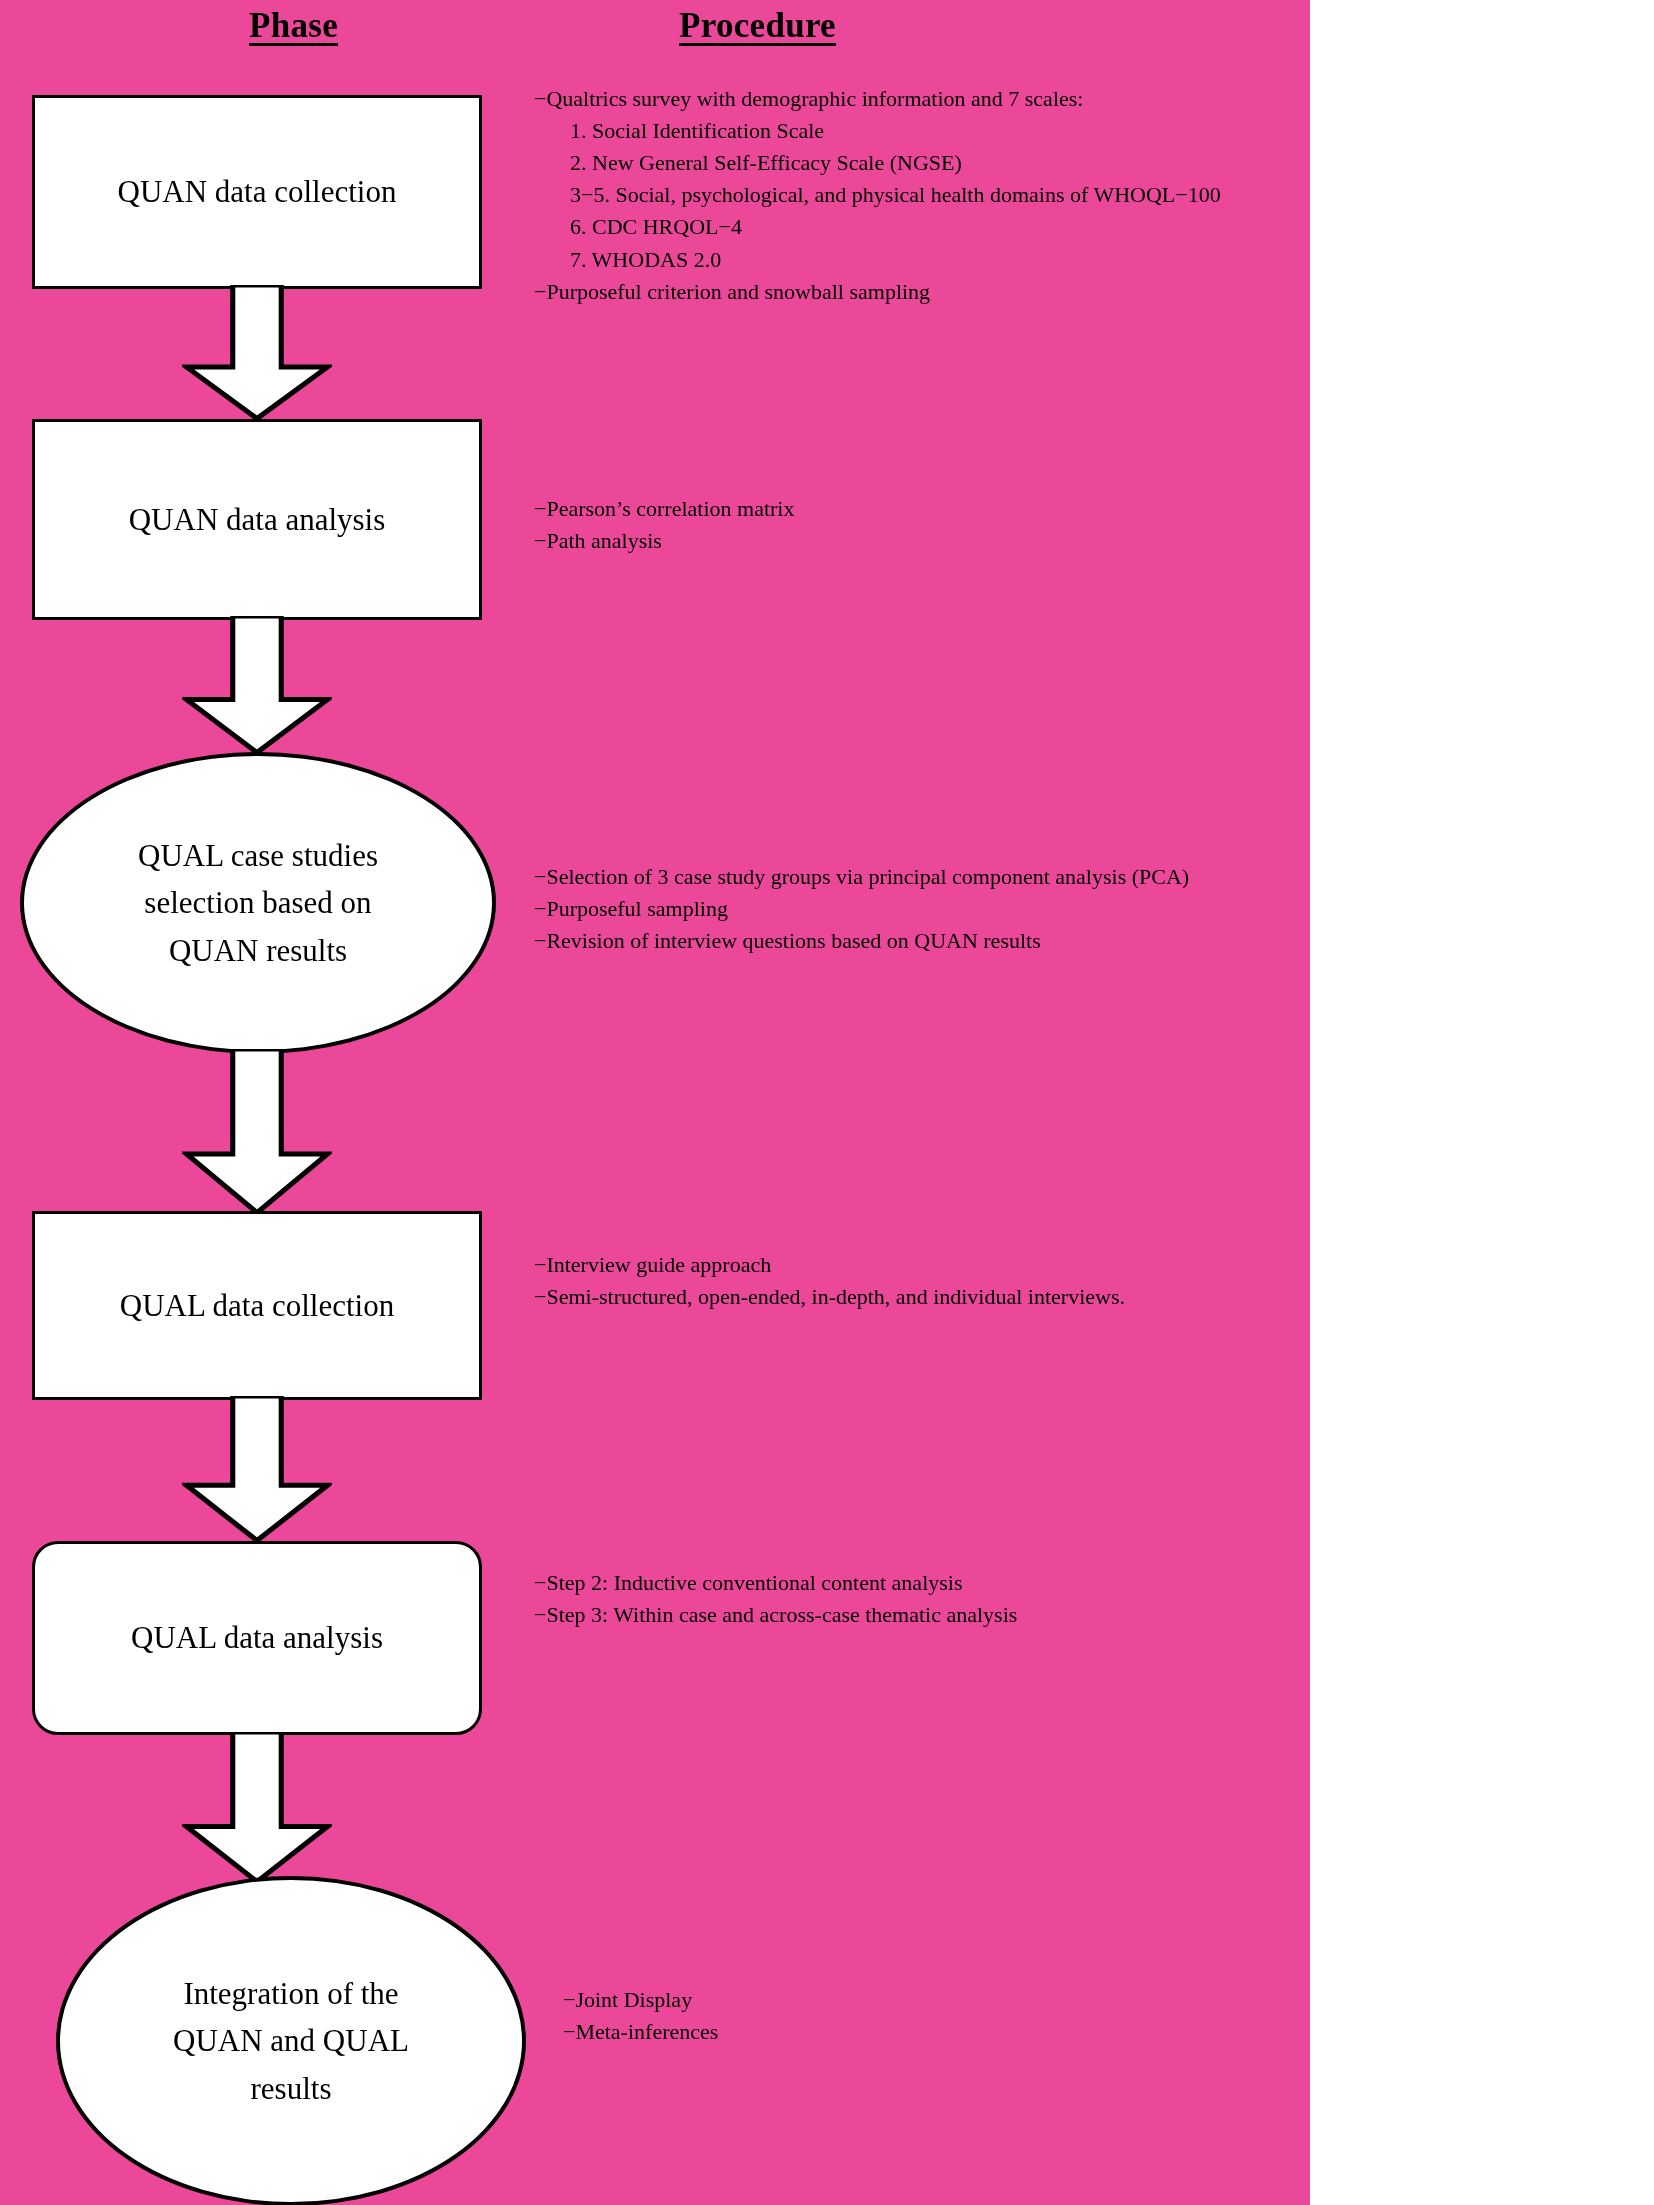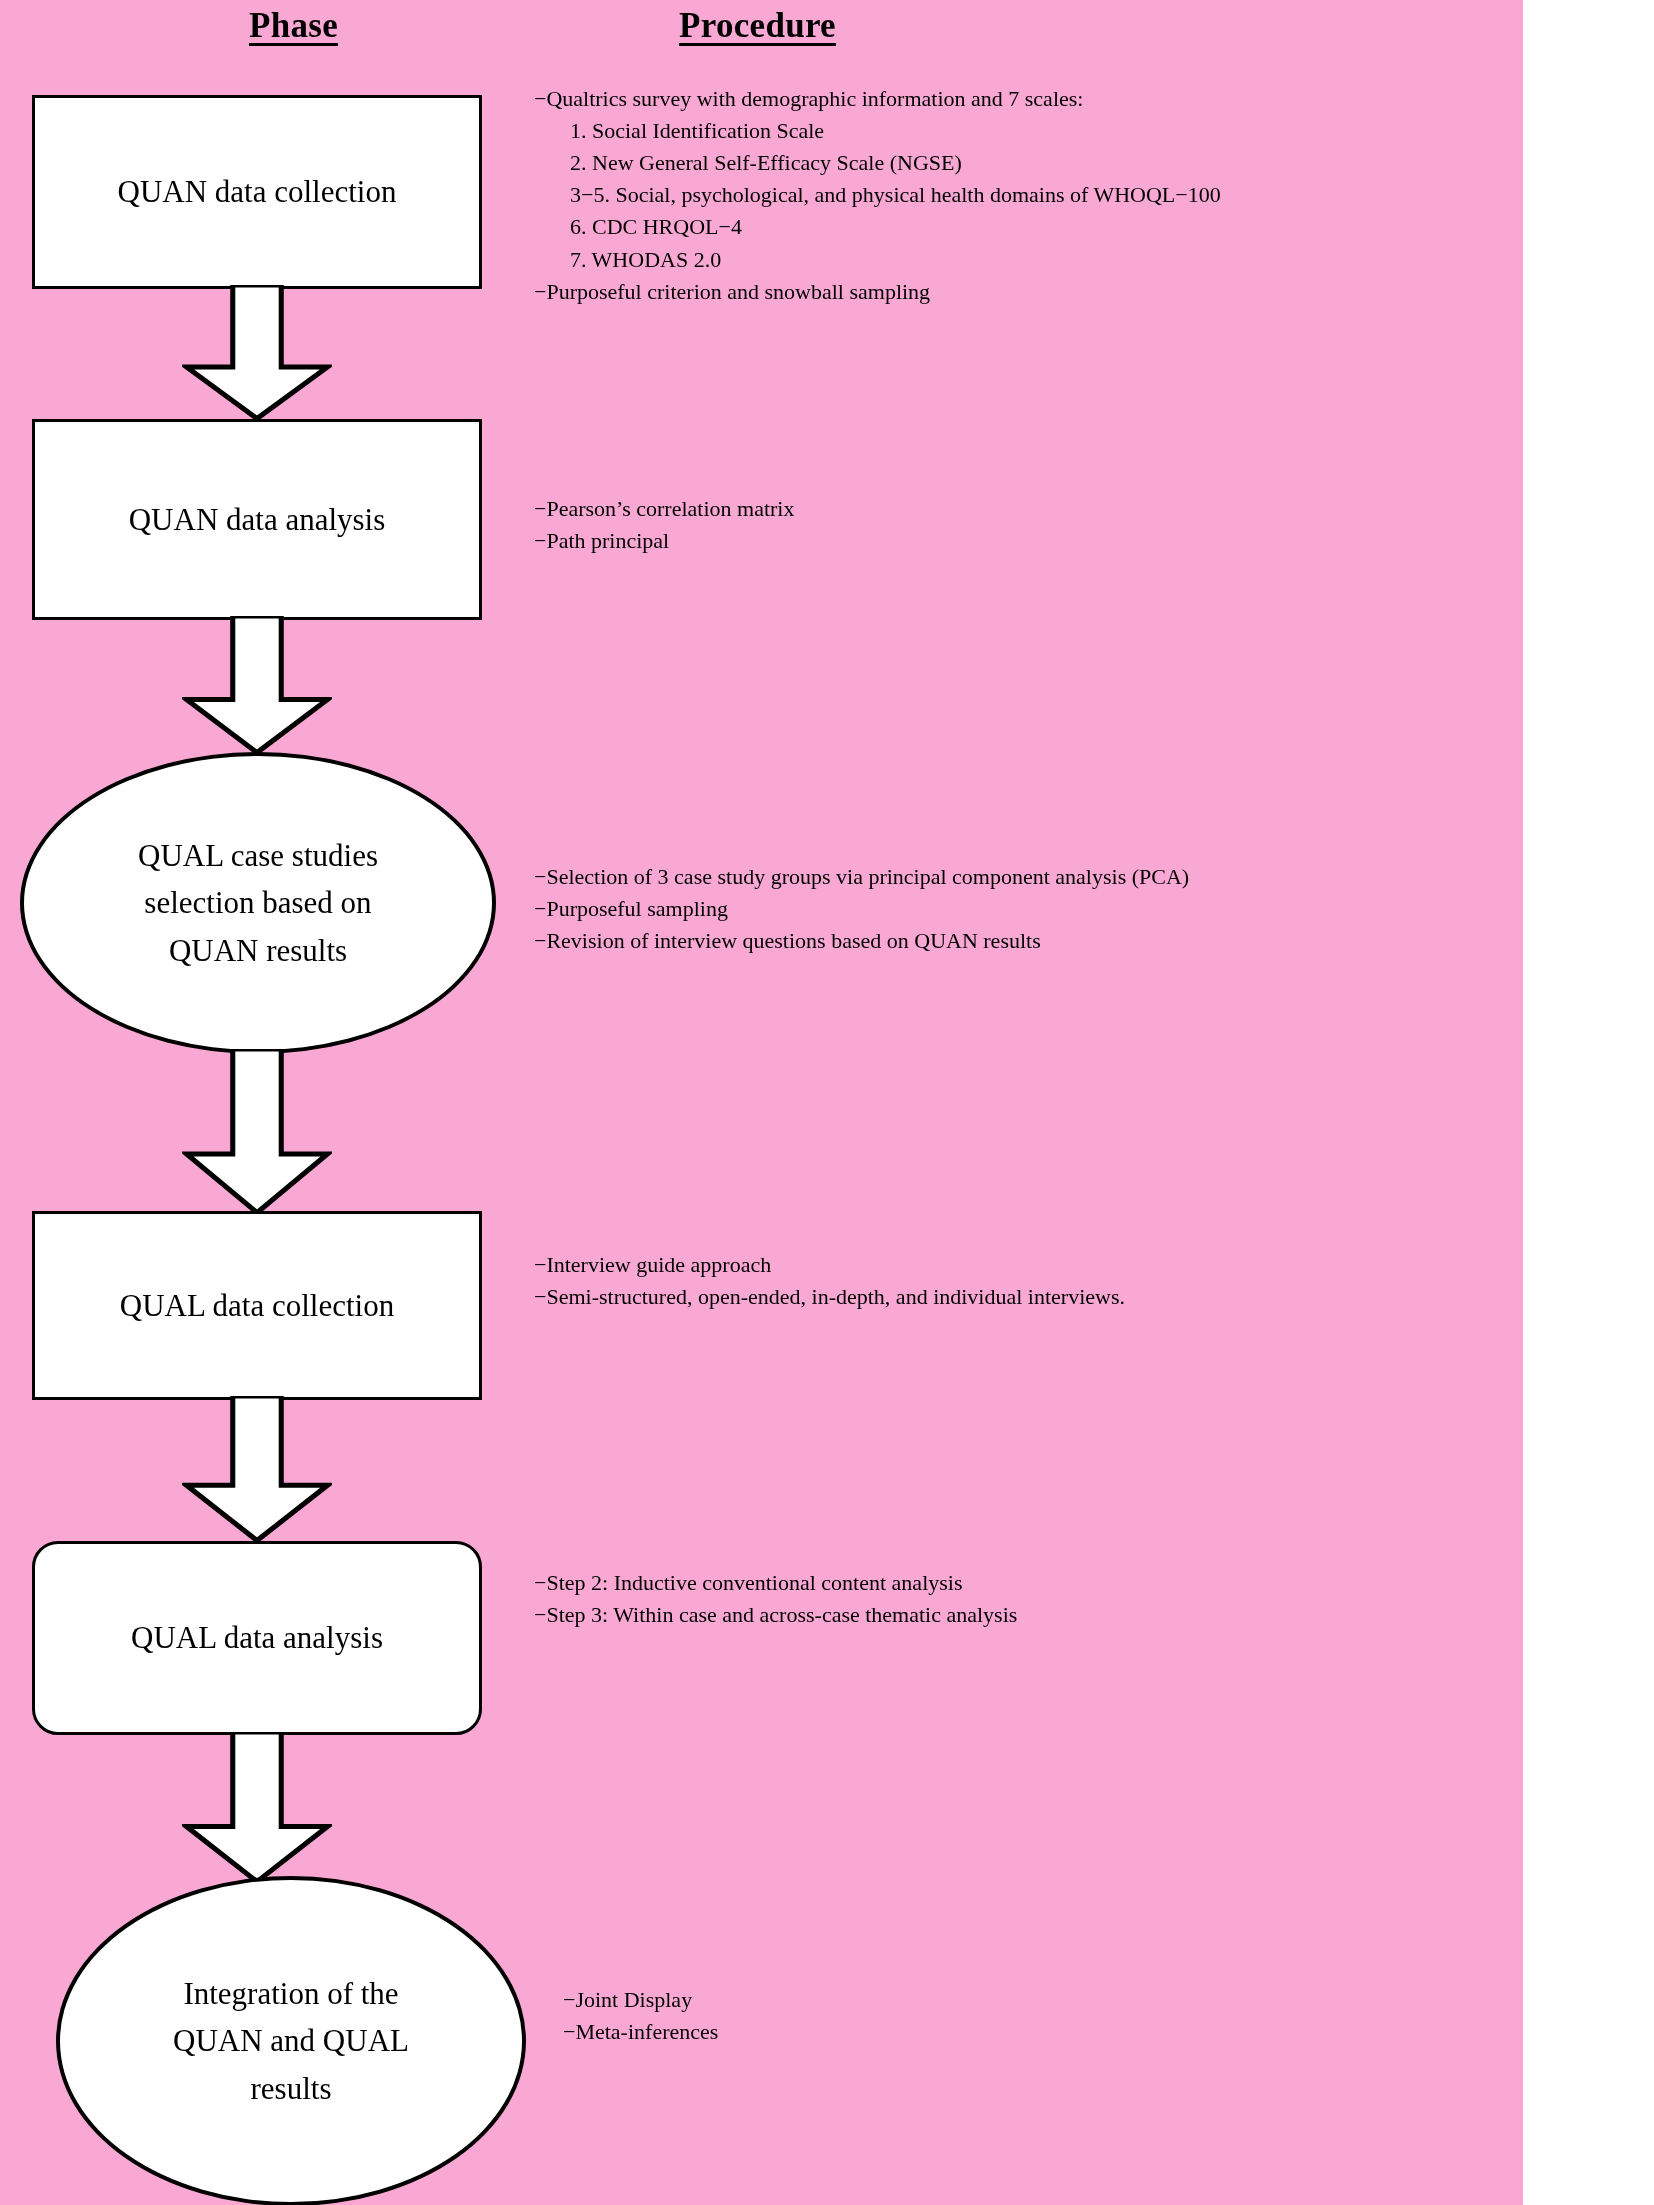--- a/index.html
+++ b/index.html
@@ -6,23 +6,23 @@
     margin: 0;
     padding: 0;
     background: #ffffff;
   }
   body {
     font-family: "Liberation Serif", "DejaVu Serif", serif;
     color: #000000;
   }
   #page {
     position: relative;
-    width: 1523px;
+    width: 1310px;
     height: 2205px;
-    background: #f9a8d4;
+    background: #ec4899;
     overflow: hidden;
   }
 
   
   .col-header {
     position: absolute;
     font-weight: bold;
     font-size: 35px;
     line-height: 1;
     letter-spacing: 0.3px;
@@ -106,21 +106,21 @@
       <path d="M 90 0 L 176 0 L 176 146 L 258 146 L 133 238 L 8 146 L 90 146 Z" fill="#ffffff" stroke="#000000" stroke-width="9" stroke-linejoin="miter"></path>
     </svg>
   </div>
 
   <div class="phase-box" style="left:32px; top:419px; width:450px; height:201px;">
     <span class="phase-label">QUAN data analysis</span>
   </div>
 
   <div class="proc-block" style="left:534px; top:493px; width:1104px;">
     <div class="proc-line">−Pearson’s correlation matrix</div>
-    <div class="proc-line">−Path principal</div>
+    <div class="proc-line">−Path analysis</div>
   </div>
 
   <div class="block-arrow" style="left:182px; top:616px; width:150px; height:140px;">
     <svg viewBox="0 0 266 248" preserveAspectRatio="none">
       <path d="M 90 0 L 176 0 L 176 148 L 258 148 L 133 242 L 8 148 L 90 148 Z" fill="#ffffff" stroke="#000000" stroke-width="9" stroke-linejoin="miter"></path>
     </svg>
   </div>
 
   <div class="phase-ellipse" style="left:20px; top:752px; width:476px; height:302px;">
     <span class="phase-label">

